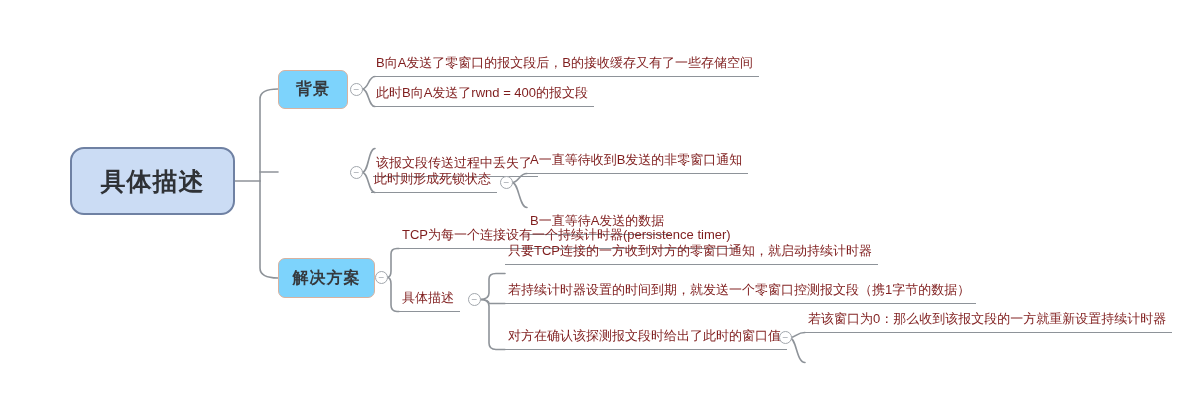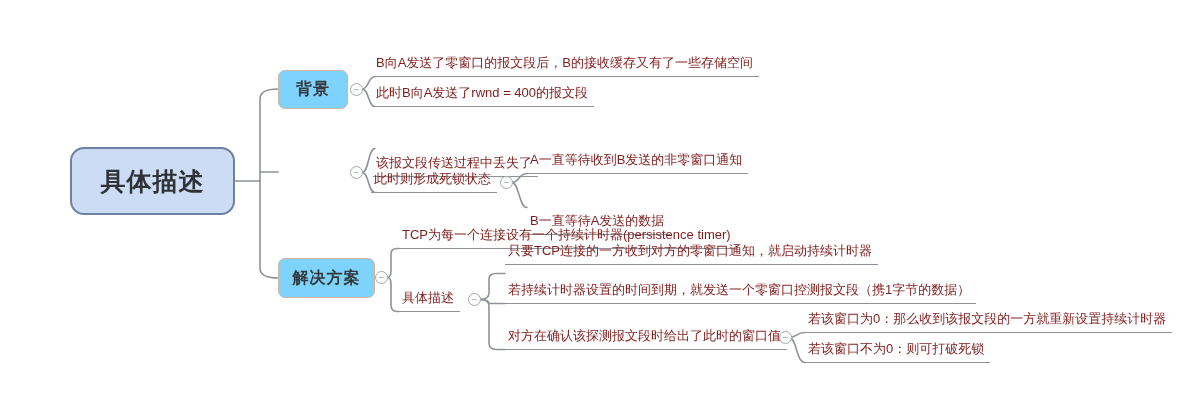--- a/index.html
+++ b/index.html
@@ -92,21 +92,20 @@
   <div class="leaf" style="left:371px;top:169px;">此时则形成死锁状态</div>
   <div class="leaf" style="left:527px;top:150px;">A一直等待收到B发送的非零窗口通知</div>
   <div class="leaf" style="left:527px;top:184px;margin-top:27px;">B一直等待A发送的数据</div>
 
   <div class="leaf" style="left:399px;top:225px;">TCP为每一个连接设有一个持续计时器(persistence timer)</div>
   <div class="leaf inner" style="left:399px;top:288px;">具体描述</div>
   <div class="leaf" style="left:505px;top:241px;">只要TCP连接的一方收到对方的零窗口通知，就启动持续计时器</div>
   <div class="leaf" style="left:505px;top:280px;">若持续计时器设置的时间到期，就发送一个零窗口控测报文段（携1字节的数据）</div>
   <div class="leaf" style="left:505px;top:326px;">对方在确认该探测报文段时给出了此时的窗口值</div>
   <div class="leaf" style="left:805px;top:309px;">若该窗口为0：那么收到该报文段的一方就重新设置持续计时器</div>
-  <div class="leaf" style="left:805px;top:339px;">若该窗口不为0：则可打破死锁</div>
 
   <div class="collapse" style="left:350px;top:83px;">
       <span>−</span>
     </div>
   <div class="collapse" style="left:350px;top:166px;">
       <span>−</span>
     </div>
   <div class="collapse" style="left:375px;top:271px;">
       <span>−</span>
     </div>

